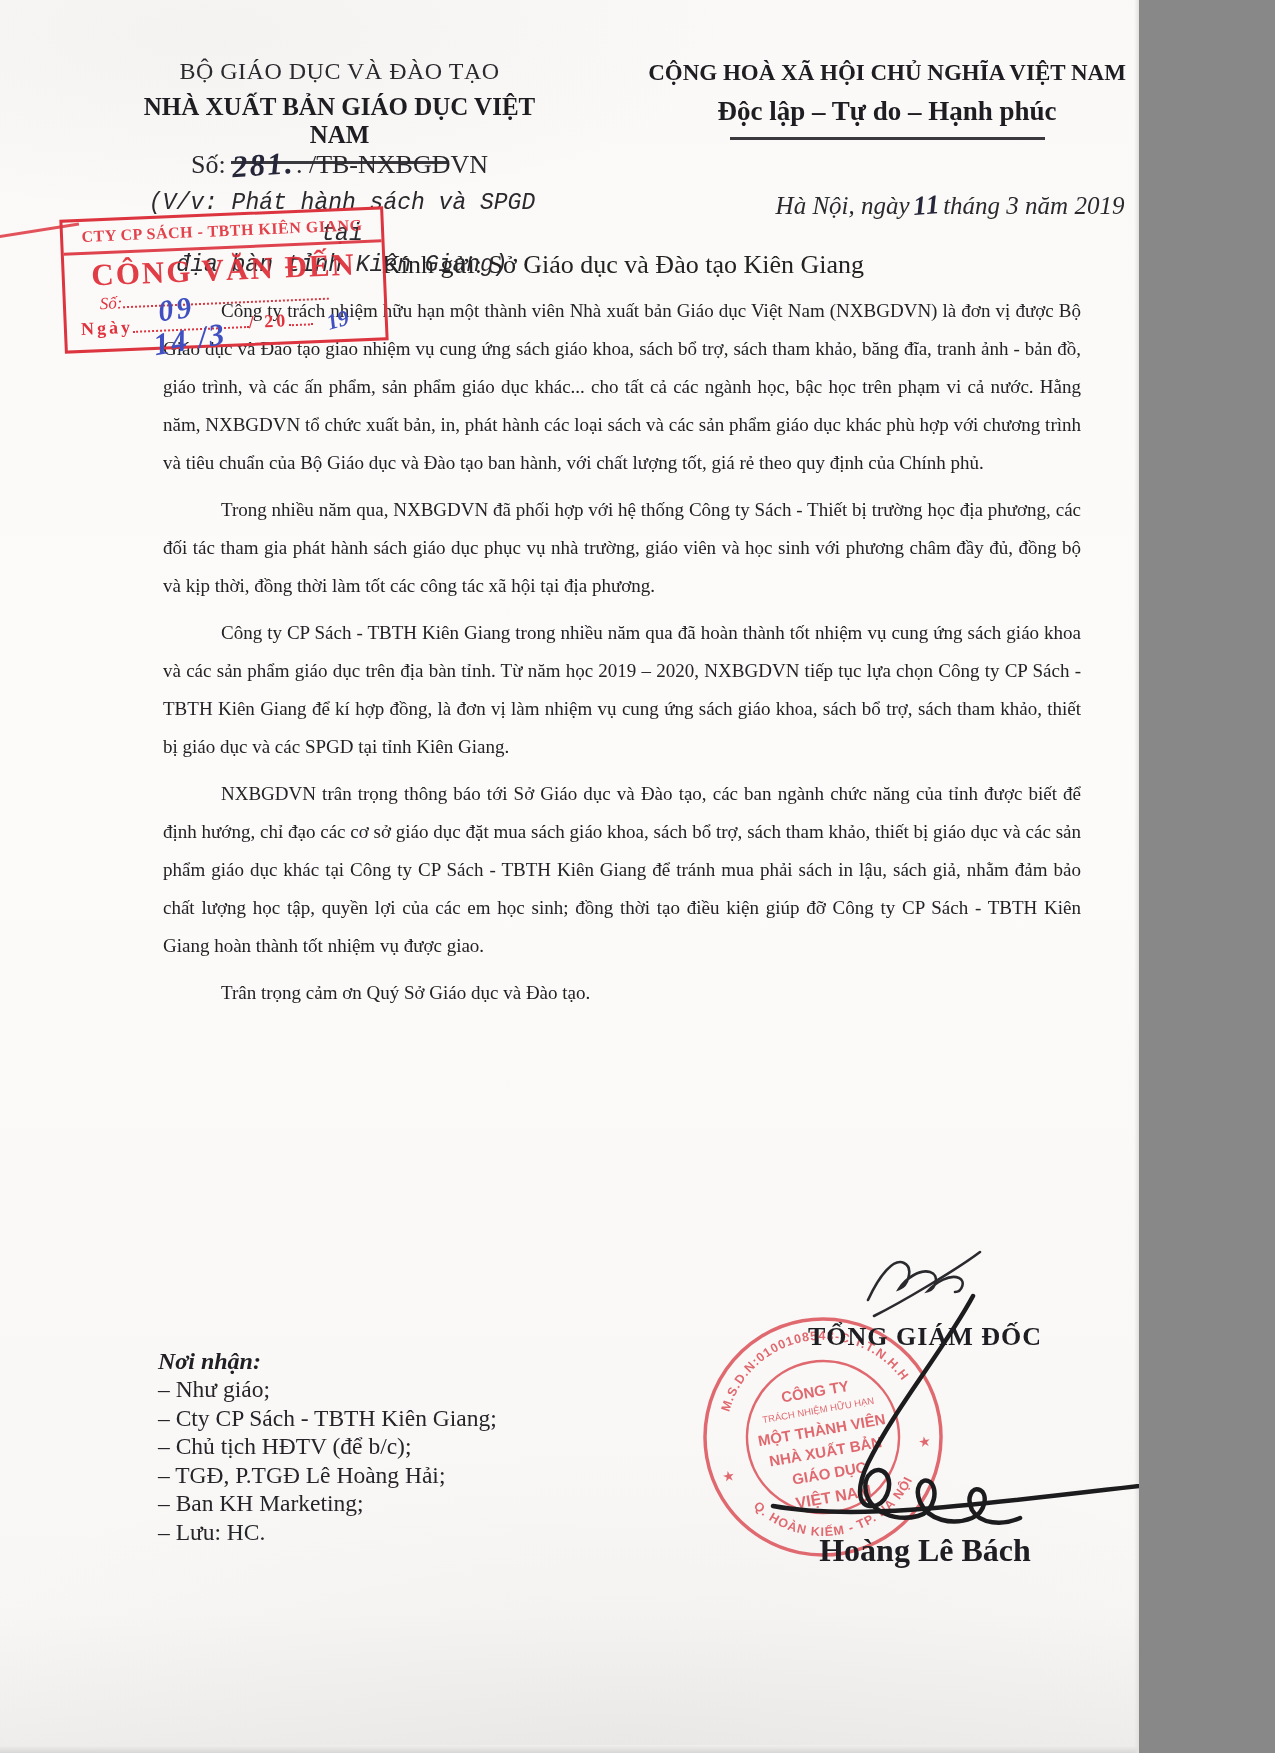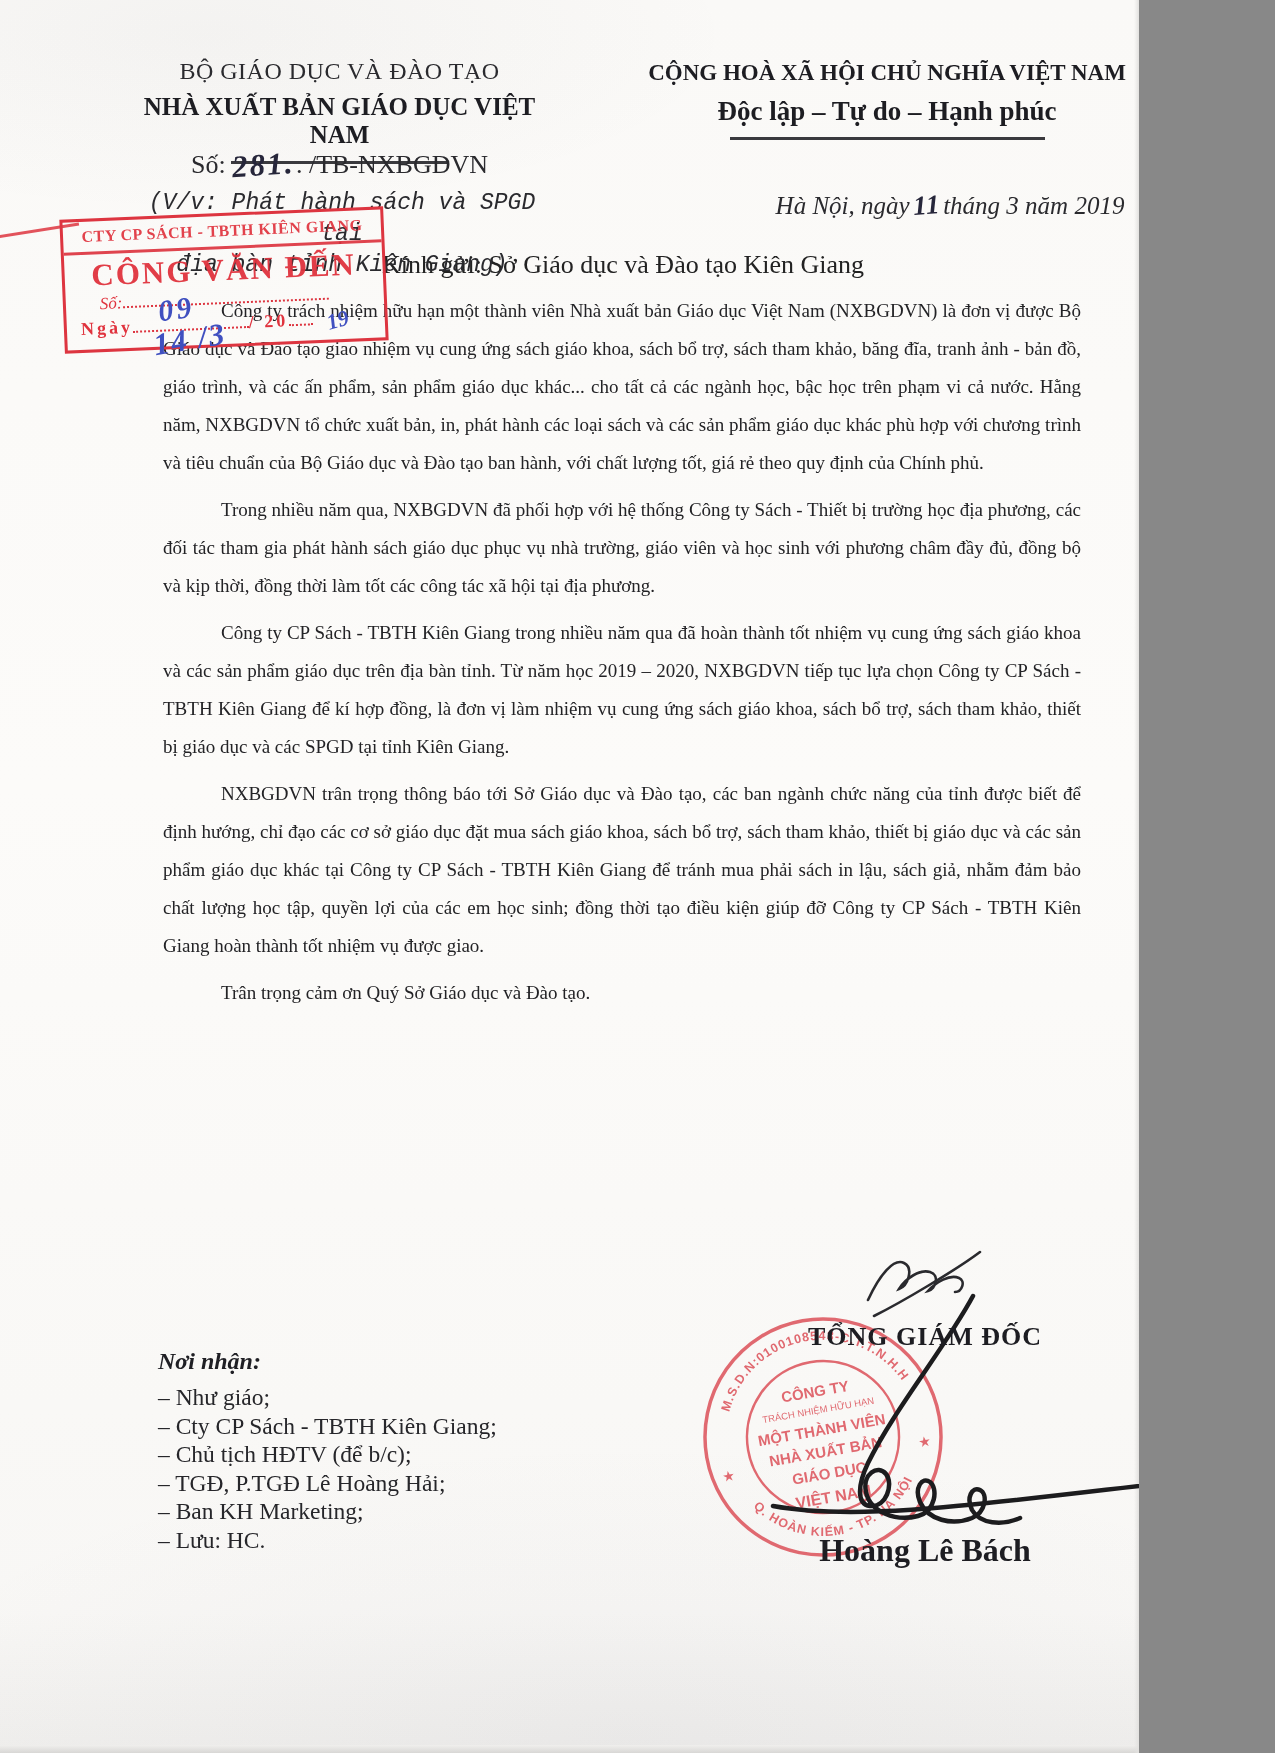--- a/index.html
+++ b/index.html
@@ -42,21 +42,21 @@
   .hb-ngay{left:86px; top:104px; font-size:31px; transform:rotate(-7deg); letter-spacing:2px;}
   .hb-year{left:260px; top:96px; font-size:22px; transform:rotate(-14deg);}
   .red-line{left:-6px; top:236px; width:86px; height:3px; background:#dd3540; transform:rotate(-9deg); transform-origin:left center; opacity:.85; z-index:3;}
   
   .salutation{left:163px; top:250px; width:920px; font-size:26px; color:#222; z-index:1;}
   .body-text{left:163px; top:292px; width:918px; z-index:1;}
   .body-text p{font-size:19px; line-height:38px; text-align:justify; text-indent:58px; margin:0 0 9px; color:#232326;}
   .closing{font-size:26px; line-height:38px; text-indent:58px; margin:0; color:#232326;}
   
   .recipients{left:158px; top:1348px; width:430px;}
-  .recipients .lbl{font-size:24px; font-weight:bold; font-style:italic; color:#1f1f24; margin-bottom:8px;}
+  .recipients .lbl{font-size:24px; font-weight:bold; font-style:italic; color:#1f1f24; margin-bottom:0;}
   .recipients .item{font-size:23.5px; line-height:28.5px; color:#26262a;}
   .sig-title{left:755px; top:1322px; width:340px; font-size:26px; font-weight:bold; letter-spacing:1px; color:#1d1d22; z-index:6;}
   .sig-name{left:755px; top:1532px; width:340px; font-size:32px; font-weight:bold; color:#1d1d22; z-index:6;}
   .seal-svg{left:700px; top:1314px; z-index:2; opacity:.88;}
   .sign-svg{left:690px; top:1278px; z-index:5;}
   .flourish-svg{left:858px; top:1248px; z-index:4;}
   .edge-bottom{left:0; right:0; bottom:0; height:8px; background:linear-gradient(180deg,#f0efed,#d8d7d5);}
   .edge-right{top:0; right:0; width:5px; height:100%; background:linear-gradient(90deg,rgba(0,0,0,0),#e2e1df);}
   svg text{font-family:"Liberation Sans","DejaVu Sans",sans-serif;}
 </style>

